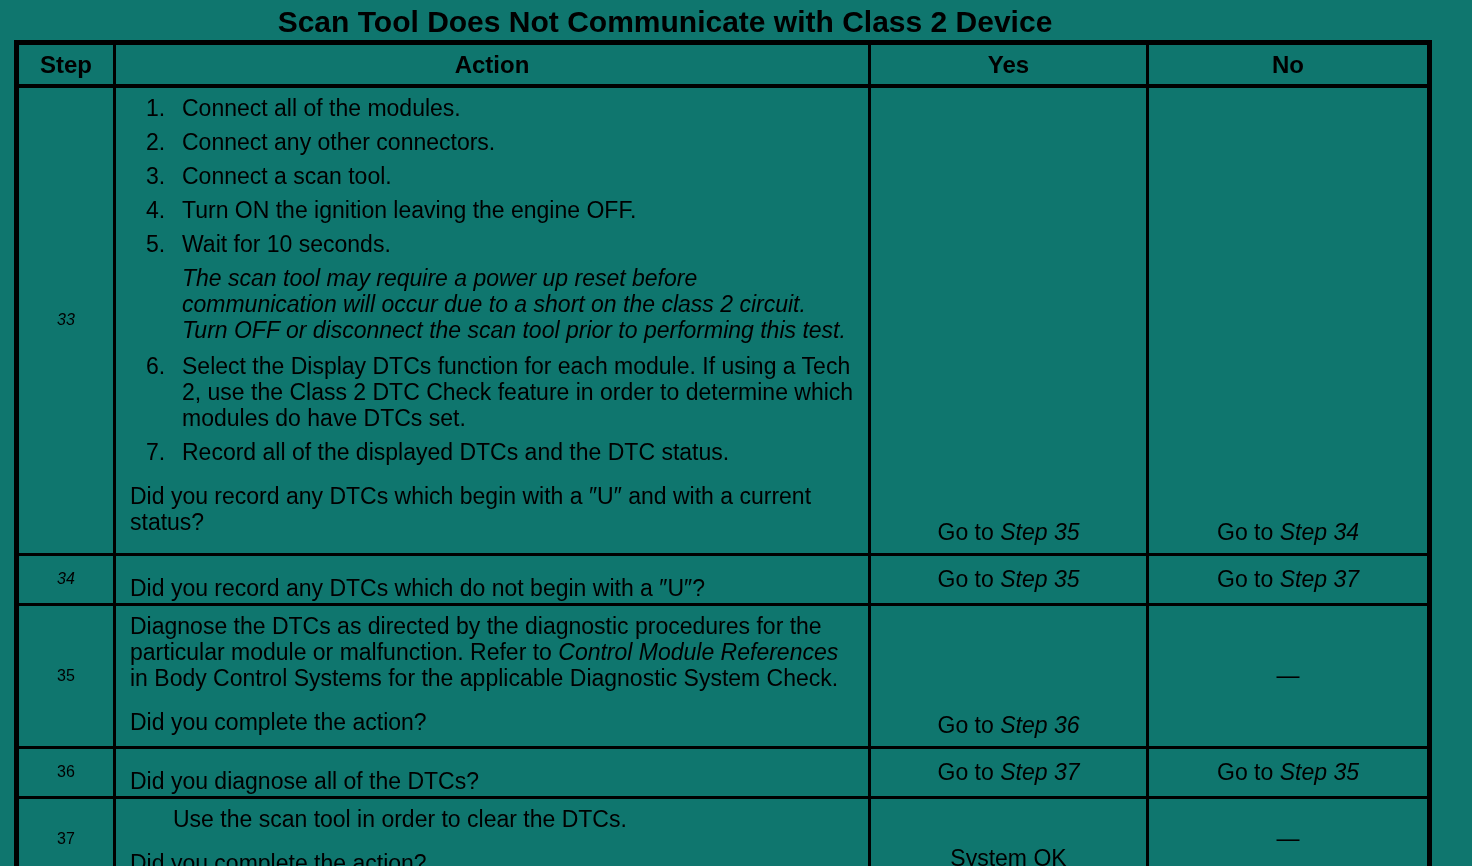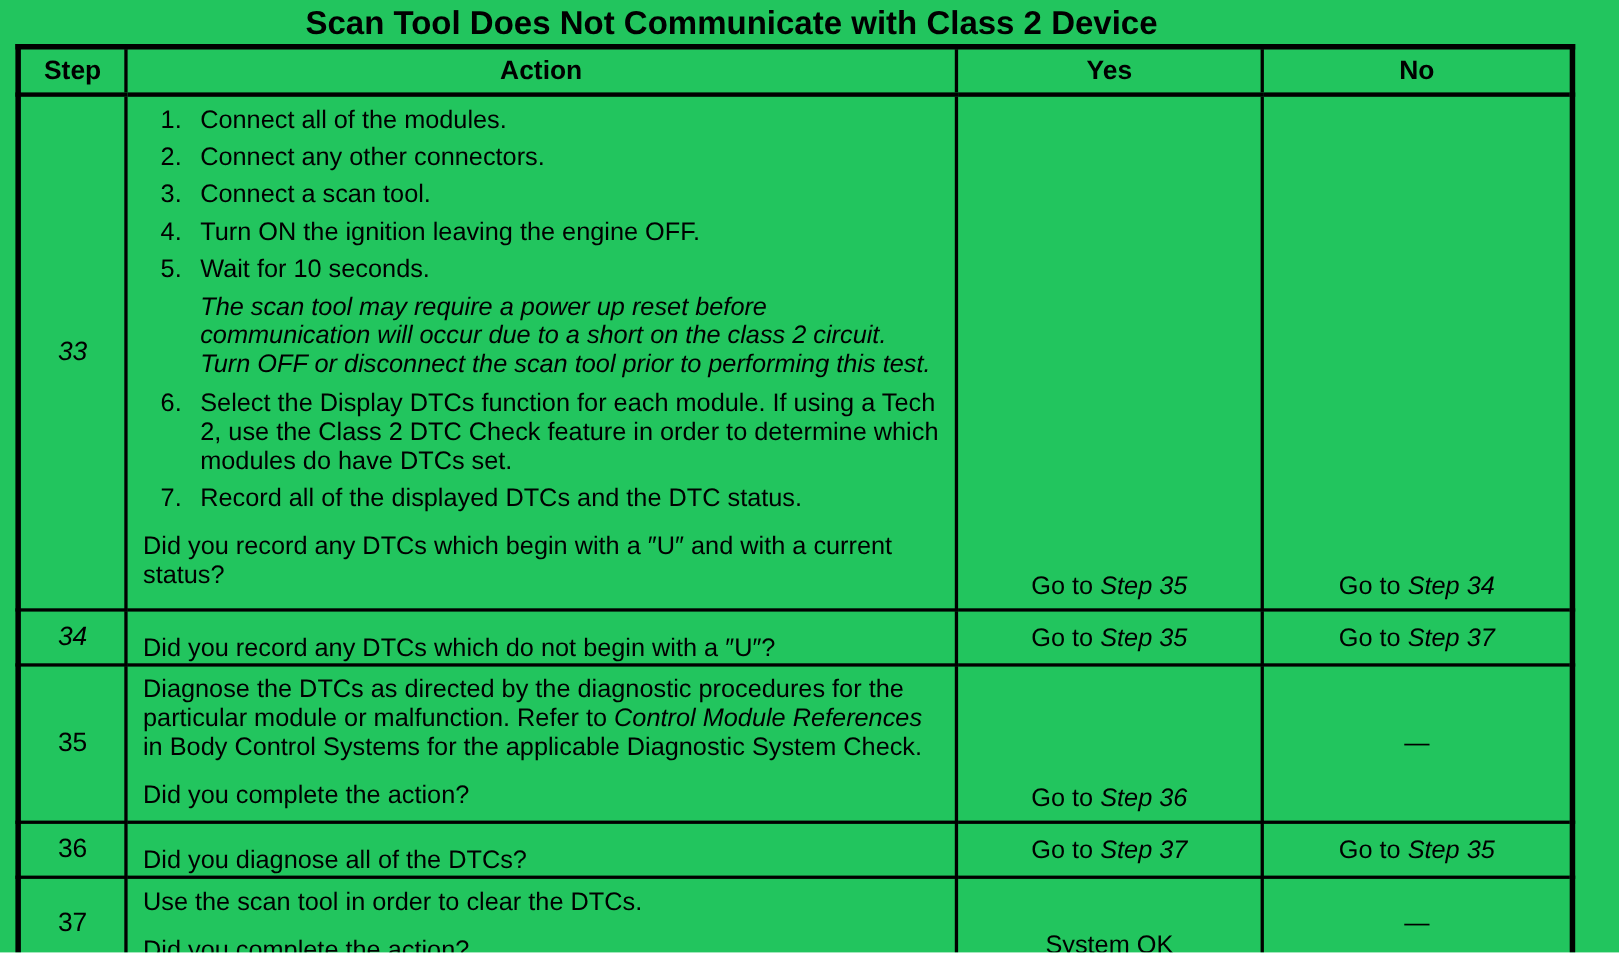--- a/index.html
+++ b/index.html
@@ -4,21 +4,21 @@
 <style>
   html, body {
     margin: 0;
     padding: 0;
     background: #ffffff;
   }
   .page {
     position: relative;
     width: 1472px;
     height: 866px;
-    background: #22c55e;
+    background: #0f766e;
     font-family: "Liberation Sans", sans-serif;
     color: #000;
     overflow: hidden;
   }
   .doc-title {
     position: absolute;
     top: 5px;
     left: 0;
     width: 1330px;
     text-align: center;
@@ -50,21 +50,21 @@
     font-size: 24px;
     font-weight: bold;
     text-align: center;
     vertical-align: middle;
     border-bottom-width: 4px;
   }
 
   td.step-cell {
     text-align: center;
     vertical-align: middle;
-    font-size: 24px;
+    font-size: 16px;
   }
   td.step-cell.italic { font-style: italic; }
 
   td.action-cell {
     font-size: 23px;
     line-height: 26px;
     vertical-align: top;
     padding: 7px 6px 3px 14px;
   }
   .list-item {
@@ -85,20 +85,21 @@
   }
   .question {
     margin-top: 18px;
   }
   .rich-para {
     margin-bottom: 8px;
     padding-right: 2px;
   }
   .line1 {
     margin-bottom: 12px;
+    margin-left: 43px;
   }
 
   td.result-cell {
     font-size: 23px;
     text-align: center;
   }
   td.v-bottom { vertical-align: bottom; padding-bottom: 7px; }
   td.v-middle { vertical-align: middle; }
   .ref { font-style: italic; }
   .dash { font-weight: normal; }

